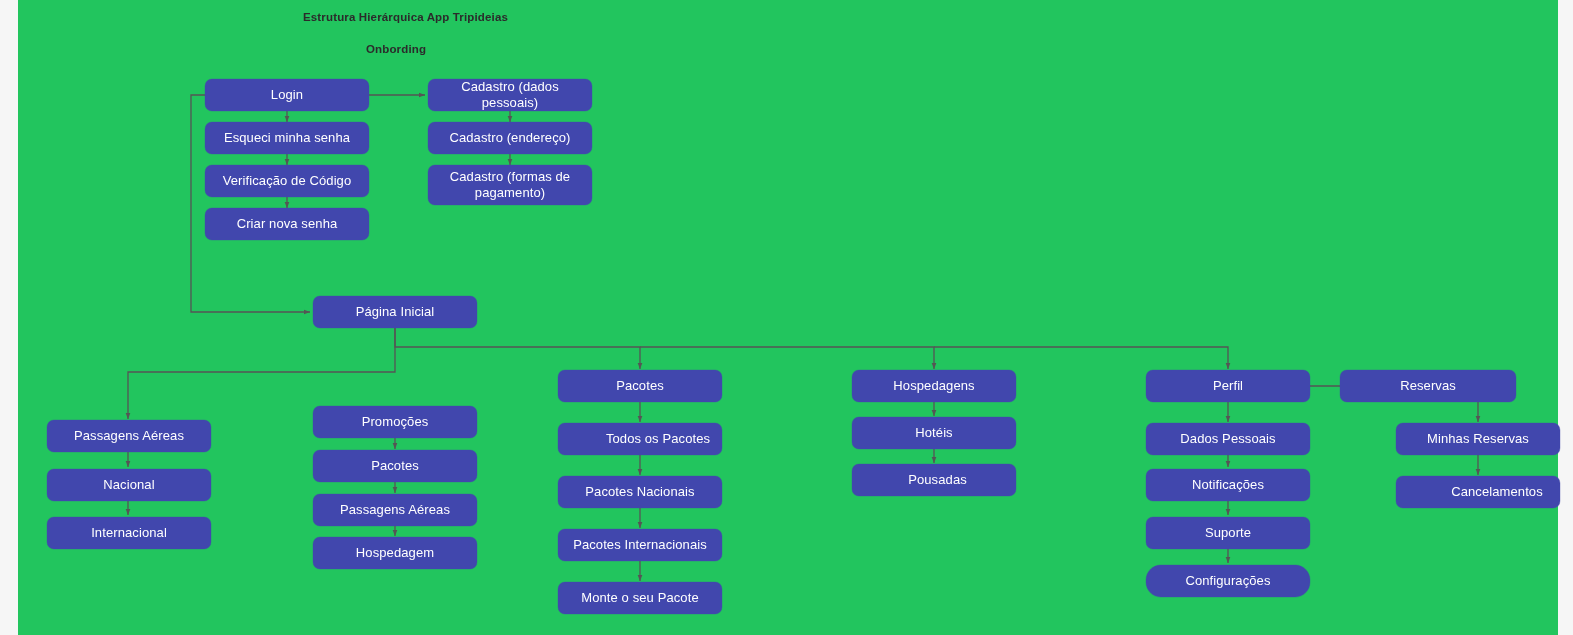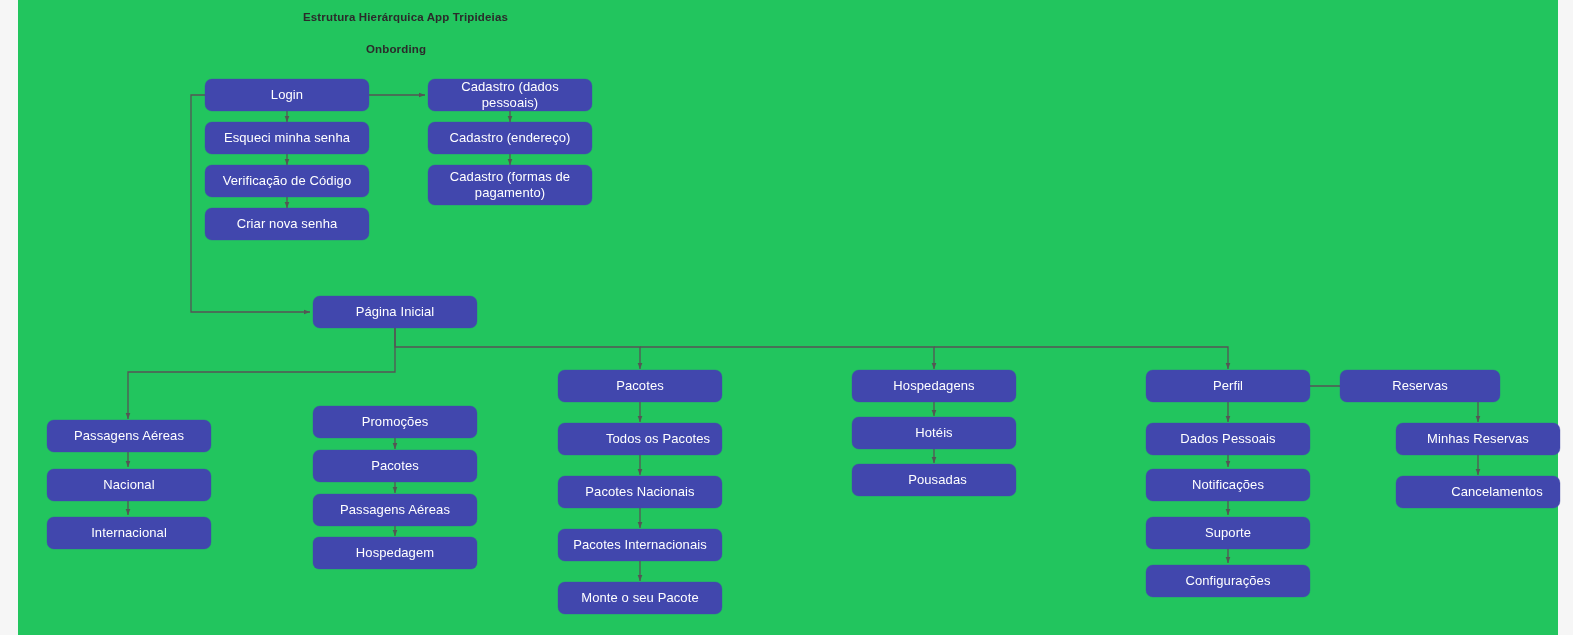--- a/index.html
+++ b/index.html
@@ -139,35 +139,35 @@
 
   <div class="node" style="left:313px; top:296px; width:164px; height:32px;">Página Inicial</div>
 
   <div class="node" style="left:47px; top:420px; width:164px; height:32px;">Passagens Aéreas</div>
   <div class="node" style="left:47px; top:469px; width:164px; height:32px;">Nacional</div>
   <div class="node" style="left:47px; top:517px; width:164px; height:32px;">Internacional</div>
 
   <div class="node" style="left:313px; top:406px; width:164px; height:32px;">Promoções</div>
   <div class="node" style="left:313px; top:450px; width:164px; height:32px;">Pacotes</div>
   <div class="node" style="left:313px; top:494px; width:164px; height:32px;">Passagens Aéreas</div>
-  <div class="node" style="left:313px; top:537px; width:164px; height:32px;border-radius:6px;">Hospedagem</div>
+  <div class="node" style="left:313px; top:537px; width:164px; height:32px;">Hospedagem</div>
 
   <div class="node" style="left:558px; top:370px; width:164px; height:32px;">Pacotes</div>
   <div class="node" style="left:558px; top:423px; width:164px; height:32px;padding-left:42px;">Todos os Pacotes</div>
   <div class="node" style="left:558px; top:476px; width:164px; height:32px;">Pacotes Nacionais</div>
   <div class="node" style="left:558px; top:529px; width:164px; height:32px;">Pacotes Internacionais</div>
   <div class="node" style="left:558px; top:582px; width:164px; height:32px;">Monte o seu Pacote</div>
 
   <div class="node" style="left:852px; top:370px; width:164px; height:32px;">Hospedagens</div>
   <div class="node" style="left:852px; top:417px; width:164px; height:32px;">Hotéis</div>
   <div class="node" style="left:852px; top:464px; width:164px; height:32px;padding-left:13px;">Pousadas</div>
 
   <div class="node" style="left:1146px; top:370px; width:164px; height:32px;">Perfil</div>
   <div class="node" style="left:1146px; top:423px; width:164px; height:32px;">Dados Pessoais</div>
   <div class="node" style="left:1146px; top:469px; width:164px; height:32px;">Notificações</div>
   <div class="node" style="left:1146px; top:517px; width:164px; height:32px;">Suporte</div>
-  <div class="node" style="left:1146px; top:565px; width:164px; height:32px;">Configurações</div>
+  <div class="node" style="left:1146px; top:565px; width:164px; height:32px;border-radius:15px;">Configurações</div>
 
-  <div class="node" style="left:1340px; top:370px; width:160px; height:32px;">Reservas</div>
+  <div class="node" style="left:1340px; top:370px; width:176px; height:32px;">Reservas</div>
   <div class="node" style="left:1396px; top:423px; width:164px; height:32px;">Minhas Reservas</div>
   <div class="node" style="left:1396px; top:476px; width:164px; height:32px;padding-left:44px;">Cancelamentos</div>
 
 </div>
 
 </body></html>

